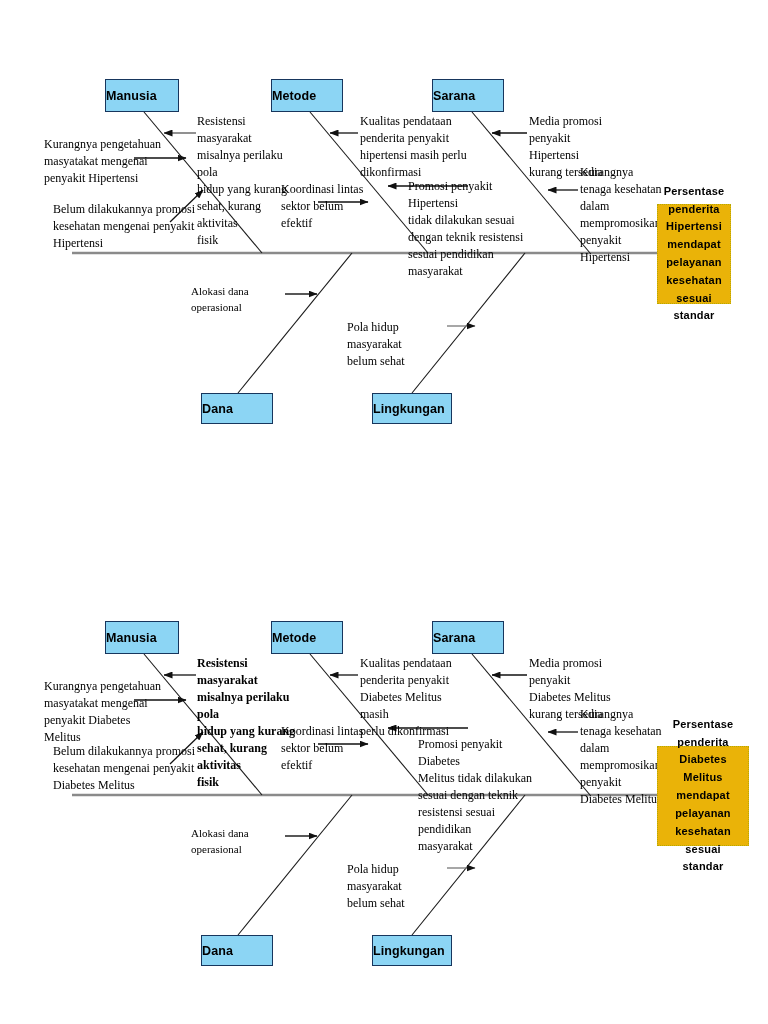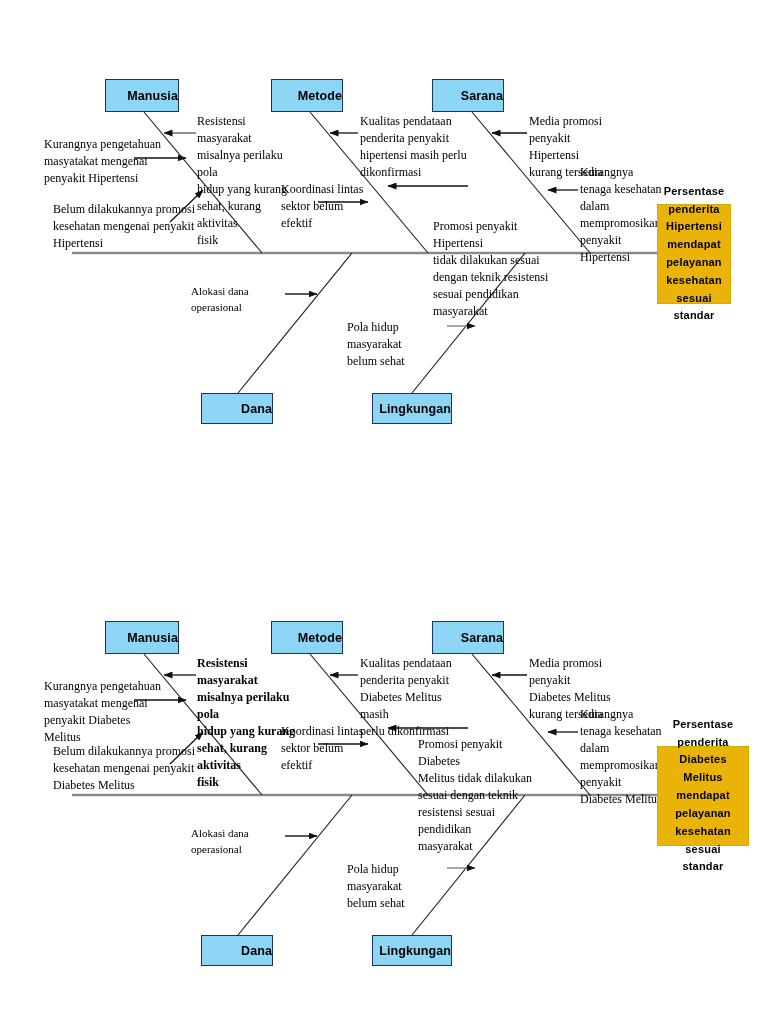--- a/index.html
+++ b/index.html
@@ -35,21 +35,21 @@
   #diagram-diabetes .svg-layer { height: 484px; }
 
   
   .cat-box {
     position: absolute;
     background: #8CD5F4;
     border: 1.4px solid #17365D;
     box-sizing: border-box;
     display: flex;
     align-items: center;
-    justify-content: flex-end;
+    justify-content: flex-start;
     font-family: "Liberation Sans", "DejaVu Sans", sans-serif;
     font-weight: bold;
     font-size: 12.5px;
     color: #000000;
     letter-spacing: 0.1px;
   }
 
   
   .cause {
     position: absolute;
@@ -146,21 +146,21 @@
 kesehatan mengenai penyakit
 Hipertensi</div>
 
   <div class="cause" style="left:360px; top:113px; width:108px;">Kualitas pendataan
 penderita penyakit
 hipertensi  masih perlu
 dikonfirmasi</div>
   <div class="cause" style="left:281px; top:181px; width:90px;">Koordinasi lintas
 sektor belum
 efektif</div>
-  <div class="cause" style="left:433px; top:178px; width:132px;margin-top:40px;">Promosi penyakit Hipertensi
+  <div class="cause" style="left:408px; top:178px; width:132px;">Promosi penyakit Hipertensi
 tidak dilakukan sesuai
 dengan teknik resistensi
 sesuai pendidikan
 masyarakat</div>
 
   <div class="cause" style="left:529px; top:113px; width:98px;">Media promosi
 penyakit
 Hipertensi
 kurang tersedia</div>
   <div class="cause" style="left:580px; top:164px; width:84px;">Kurangnya

